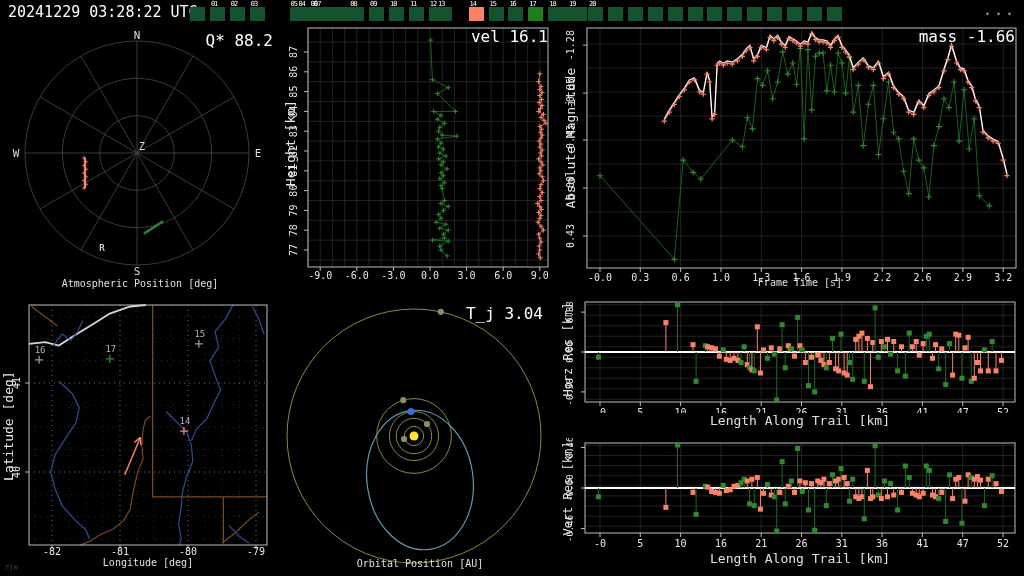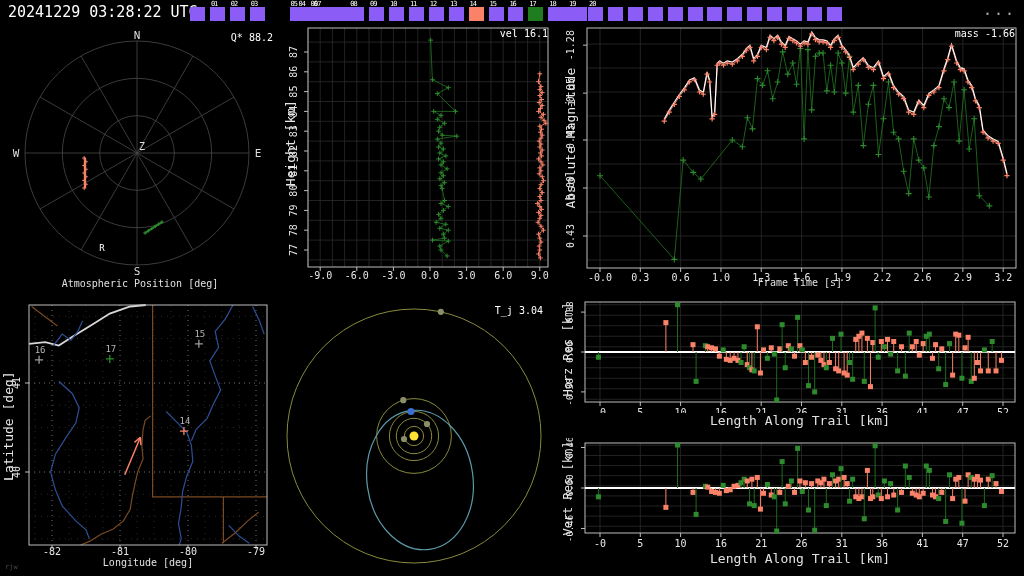--- a/index.html
+++ b/index.html
@@ -1,26 +1,26 @@
 <!DOCTYPE html>
 <html><head>
 <meta charset="utf-8">
 <style>
   html,body{margin:0;padding:0;background:#000;}
   #stage{position:relative;width:1024px;height:576px;background:#000;overflow:hidden;
          font-family:"DejaVu Sans Mono","Liberation Mono",monospace;}
   .lbl{position:absolute;color:#e8e8e8;white-space:nowrap;font-size:13px;line-height:1.1;}
-  .stat{font-size:10px;color:#fff;text-align:right;}
+  .stat{font-size:16px;color:#fff;text-align:right;}
   .title{font-size:10px;color:#e0e0e0;text-align:center;}
   .rot{transform:rotate(-90deg);text-align:center;}
   svg{position:absolute;display:block;}
   #topbar{position:absolute;left:0;top:0;width:1024px;height:25px;}
   #timestamp{position:absolute;left:8px;top:3px;font-size:15px;color:#fff;}
   #squares{position:absolute;left:0;top:0;width:860px;height:25px;}
-  .sq{position:absolute;width:15px;height:14px;background:#8b5cf6;top:7px;}
+  .sq{position:absolute;width:15px;height:14px;background:#14532d;top:7px;}
   .sq .tag{position:absolute;top:-7px;left:1px;font-size:7px;color:#fff;letter-spacing:-1px;}
   #menu-dots{position:absolute;right:8px;top:1px;font-size:15px;color:#aaa;letter-spacing:2px;}
   #watermark{position:absolute;left:5px;top:563px;font-size:7px;color:#4a4a4a;}
 </style>
 </head>
 <body>
 
 <div id="stage">
 
   <div id="topbar">
@@ -56,21 +56,21 @@
         </div>
         <div class="sq" style="left: 389px;">
           <span class="tag">10</span>
         </div>
         <div class="sq" style="left: 408.9px;">
           <span class="tag">11</span>
         </div>
         <div class="sq" style="left: 428.8px;">
           <span class="tag">12</span>
         </div>
-        <div class="sq" style="left: 449px;">
+        <div class="sq" style="left: 437px;">
           <span class="tag">13</span>
         </div>
         <div class="sq" style="left: 468.6px; background: rgb(250, 130, 104);">
           <span class="tag">14</span>
         </div>
         <div class="sq" style="left: 488.5px;">
           <span class="tag">15</span>
         </div>
         <div class="sq" style="left: 508.4px;">
           <span class="tag">16</span>
@@ -1104,18 +1104,19 @@
 
   <div class="lbl stat" style="left:855px;top:28px;width:160px">mass -1.66</div>
   <div class="lbl rot" style="left:446px;top:131px;width:250px">Absolute Magnitude</div>
   <div class="lbl title" style="left:700px;top:277px;width:200px">Frame Time [s]</div>
 
   <div class="lbl rot" style="left:-91px;top:419px;width:200px">Latitude [deg]</div>
   <div class="lbl title" style="left:48px;top:557px;width:200px">Longitude [deg]</div>
   <div id="watermark">rjw</div>
 
   <div class="lbl stat" style="left:425px;top:305px;width:118px">T_j 3.04</div>
+  <div class="lbl title" style="left:320px;top:558px;width:200px">Orbital Position [AU]</div>
 
   <div class="lbl rot" style="left:469px;top:343px;width:200px;font-size:12px">Horz Res [km]</div>
   <div class="lbl title" style="left:700px;top:414px;width:200px;font-size:13px">Length Along Trail [km]</div>
   <div class="lbl rot" style="left:469px;top:482px;width:200px;font-size:12px">Vert Res [km]</div>
   <div class="lbl title" style="left:700px;top:552px;width:200px;font-size:13px">Length Along Trail [km]</div>
 </div>
 
 </body></html>

